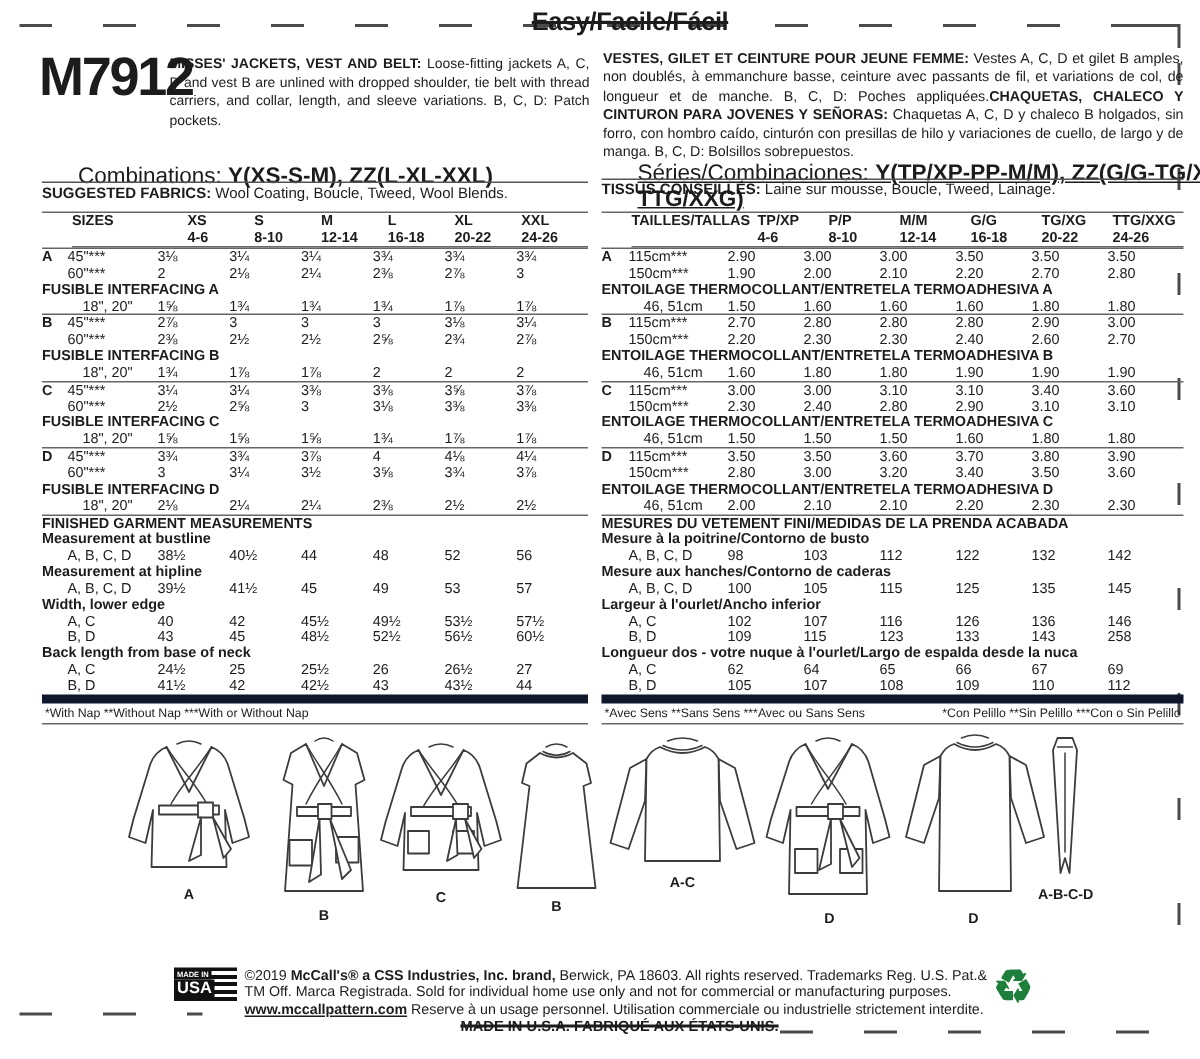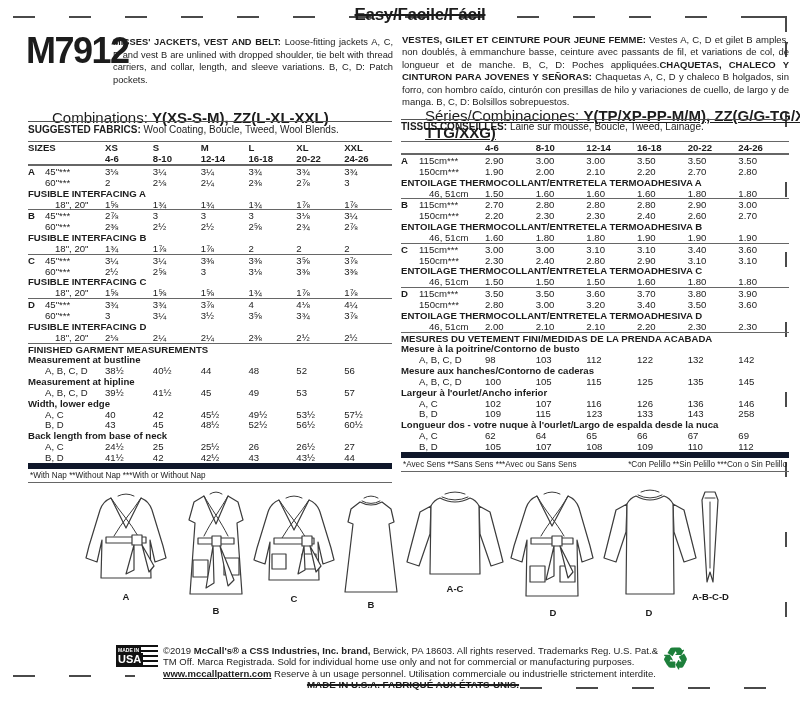--- a/index.html
+++ b/index.html
@@ -20,21 +20,21 @@
   .combo{position:absolute;font-size:15px;margin-left:24px;}
   .hr{position:absolute;height:1px;background:#555;}
   .fab{position:absolute;font-size:10px;}
   
   .ptable{position:absolute;top:141px;border-top:1px solid #666;}
   .ptable.left{left:28px;width:364px;}
   .ptable.right{left:401px;width:388px;}
   .trow{display:grid;height:10.85px;line-height:11px;font-size:9.6px;align-items:center;}
   .left .trow{grid-template-columns:17px 60px repeat(6,1fr);}
   .right .trow{grid-template-columns:18px 66px repeat(6,1fr);}
-  .trow.thead,.trow.thead2{height:11px;font-weight:bold;}
+  .trow.thead,.trow.thead2{height:11px;font-weight:bold;margin-left:20px;}
   .trow .labelcell{grid-column:1/3;}
   .trow.rule{border-top:1px solid #666;}
   .trow.span-row{display:block;font-weight:bold;}
   .trow .letter{font-weight:bold;}
   .trow .lbl.indent{padding-left:10px;}
   .trow .val{text-align:left;}
   .theadrule{border-bottom:1px solid #666;}
   .tfoot{display:flex;justify-content:space-between;border-top:6px solid #0f172a;border-bottom:1px solid #666;
          height:13px;line-height:13px;font-size:8.2px;padding:0 2px;}
   
@@ -287,20 +287,29 @@
         <span class="val">42½</span>
         <span class="val">43</span>
         <span class="val">43½</span>
         <span class="val">44</span>
       </div>
       <div class="tfoot">
         <span class="fnote">*With Nap **Without Nap ***With or Without Nap</span>
       </div>
     </div>
   <div class="ptable right" id="right-table">
+      <div class="trow thead">
+        <span class="labelcell">TAILLES/TALLAS</span>
+        <span class="val">TP/XP</span>
+        <span class="val">P/P</span>
+        <span class="val">M/M</span>
+        <span class="val">G/G</span>
+        <span class="val">TG/XG</span>
+        <span class="val">TTG/XXG</span>
+      </div>
       <div class="trow thead2 theadrule">
         <span class="labelcell"></span>
         <span class="val">4-6</span>
         <span class="val">8-10</span>
         <span class="val">12-14</span>
         <span class="val">16-18</span>
         <span class="val">20-22</span>
         <span class="val">24-26</span>
       </div>
       <div class="trow rule">

